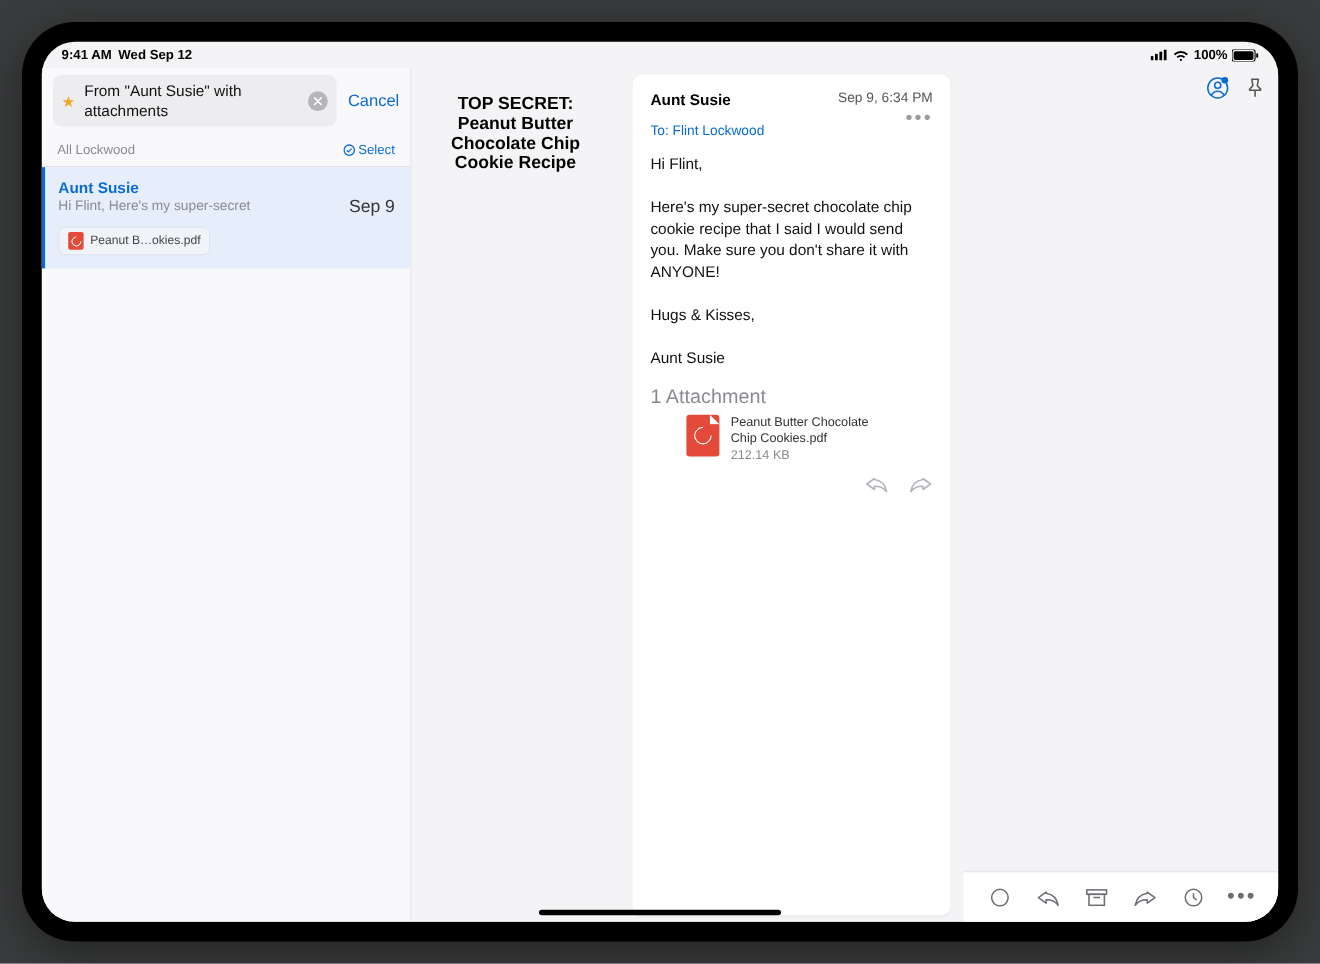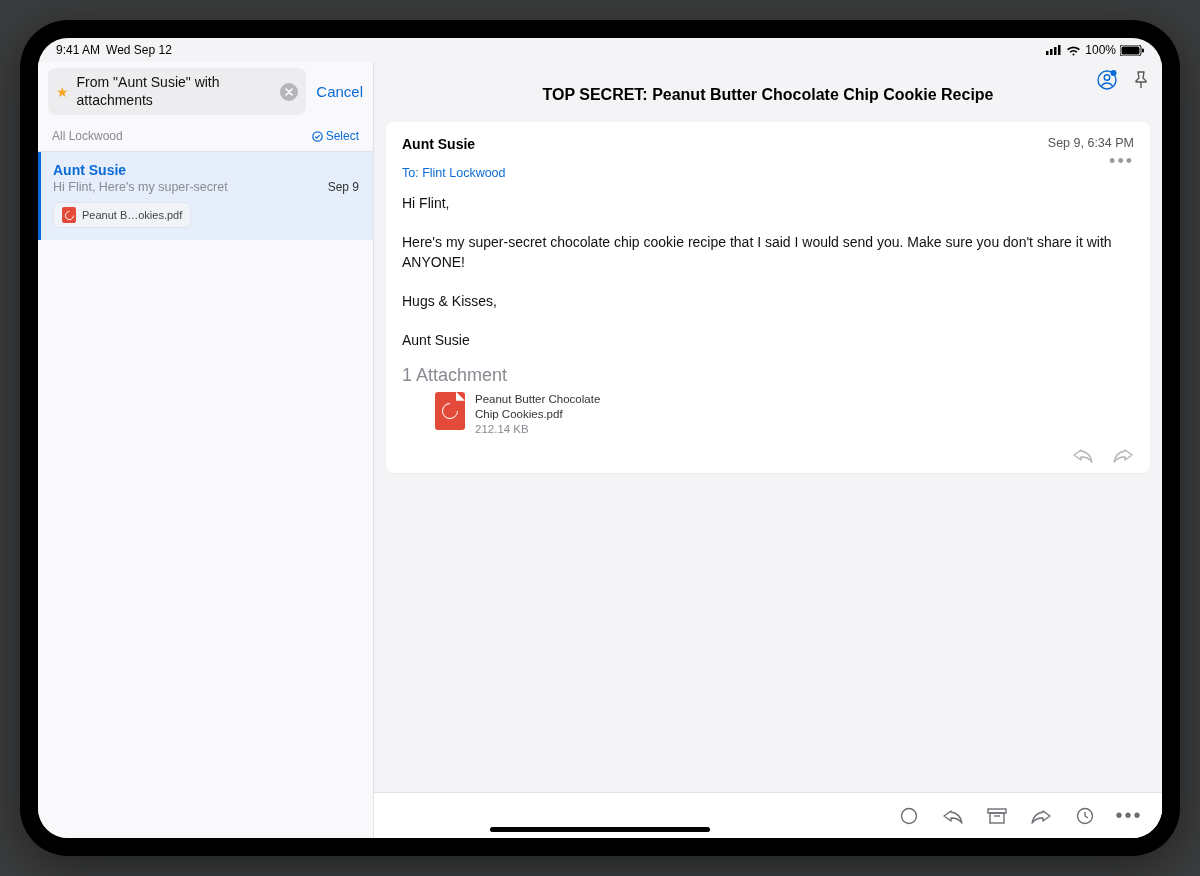--- a/index.html
+++ b/index.html
@@ -1,45 +1,45 @@
 <!DOCTYPE html>
 <html><head>
 <meta charset="utf-8">
 <style>
   * { box-sizing: border-box; margin: 0; padding: 0; font-family: -apple-system, BlinkMacSystemFont, "Segoe UI", Helvetica, Arial, sans-serif; }
   body { background:#3a3b3c; display:flex; align-items:center; justify-content:center; min-height:876px; width:1200px; }
   .device { width:1160px; height:836px; background:#000; border-radius:48px; padding:18px; position:relative; box-shadow: 0 10px 40px rgba(0,0,0,.4); }
   .screen { width:100%; height:100%; background:#f4f4f6; border-radius:30px; overflow:hidden; display:flex; flex-direction:column; position:relative; }
-  .status-bar { height:24px; display:flex; justify-content:space-between; align-items:center; font-size:12px; font-weight:400; color:#000; padding:0 18px 0; }
+  .status-bar { height:24px; display:flex; justify-content:space-between; align-items:center; font-size:12px; font-weight:700; color:#000; padding:0 18px 0; }
   .status-left { display:flex; gap:6px; }
   .status-right { display:flex; align-items:center; gap:4px; }
   .content { flex:1; display:flex; min-height:0; }
   .sidebar { width:336px; background:#f9f9fb; border-right:1px solid #e3e3e7; display:flex; flex-direction:column; }
   .search-row { display:flex; align-items:center; gap:10px; padding:6px 10px; }
   .search-pill { flex:1; display:flex; align-items:center; background:#ededf0; border-radius:8px; padding:6px 8px; gap:8px; }
   .star-icon { color:#f5a623; font-size:14px; }
   .search-text { flex:1; font-size:14px; line-height:1.25; color:#111; }
   .clear-btn { width:18px; height:18px; border-radius:50%; background:#b5b5bb; color:#fff; display:flex; align-items:center; justify-content:center; font-size:11px; }
   .cancel-btn { color:#0b6bd6; font-size:15px; background:none; border:none; }
   .filter-row { display:flex; justify-content:space-between; align-items:center; font-size:12px; padding:8px 14px; color:#8a8a92; border-bottom:1px solid #e3e3e7; }
   .select-btn { color:#0b6bd6; display:flex; align-items:center; gap:3px; font-size:12px; }
   .section-label { font-size:12px; color:#8a8a92; padding:10px 14px 6px; }
   .mail-item { background:#e6eefc; border-left:3px solid #0b6bd6; padding:10px 14px 12px 12px; }
   .mail-from { color:#0b6bd6; font-weight:600; font-size:14px; }
   .mail-subj-row { display:flex; align-items:center; gap:6px; margin-top:2px; }
   .mail-subj { font-size:13px; color:#111; white-space:nowrap; overflow:hidden; text-overflow:ellipsis; flex:1; }
   .clip-icon { color:#9a9aa0; font-size:11px; }
   .mail-preview-row { display:flex; justify-content:space-between; margin-top:2px; }
   .mail-preview { font-size:12.5px; color:#8a8a92; }
-  .mail-date { font-size:12px; color:#333; font-weight:500; }
+  .mail-date { font-size:16px; color:#333; font-weight:500; }
   .attach-chip { display:inline-flex; align-items:center; gap:6px; background:#f0f3f8; border:1px solid #e0e4ec; border-radius:6px; padding:4px 8px; font-size:11px; margin-top:8px; color:#444; }
   .pdf-mini { width:14px; height:16px; background:#e44a3a; border-radius:2px; position:relative; display:flex; align-items:center; justify-content:center; }
   .pdf-mini:after { content:""; position:absolute; width:7px; height:7px; border:1.2px solid #fff; border-radius:50%; border-top-color:transparent; transform:rotate(45deg); }
 
-  .main { flex:1; display:flex; flex-direction:column; background:#f4f4f6; position:relative; }
+  .main { flex:1; display:flex; flex-direction:row; background:#f4f4f6; position:relative; }
   .top-icons { position:absolute; top:0; right:10px; display:flex; align-items:center; gap:12px; height:36px; }
   .icon-btn { width:22px; height:22px; display:flex; align-items:center; justify-content:center; color:#6d6d74; position:relative; }
   .avatar-icon svg circle.notify { fill:#0b6bd6; }
   .title-bar { text-align:center; padding:24px 20px 12px; }
   .title-text { font-size:16px; font-weight:600; color:#000; }
   .email-card { background:#fff; margin:6px 12px; border-radius:8px; box-shadow:0 1px 2px rgba(0,0,0,.04); padding:14px 16px 10px; }
   .hdr-row { display:flex; justify-content:space-between; align-items:flex-start; }
   .from-line { font-size:14px; font-weight:600; color:#000; }
   .to-line { font-size:12.5px; color:#0b6bd6; margin-top:14px; }
   .date-line { font-size:12.5px; color:#555; text-align:right; }

